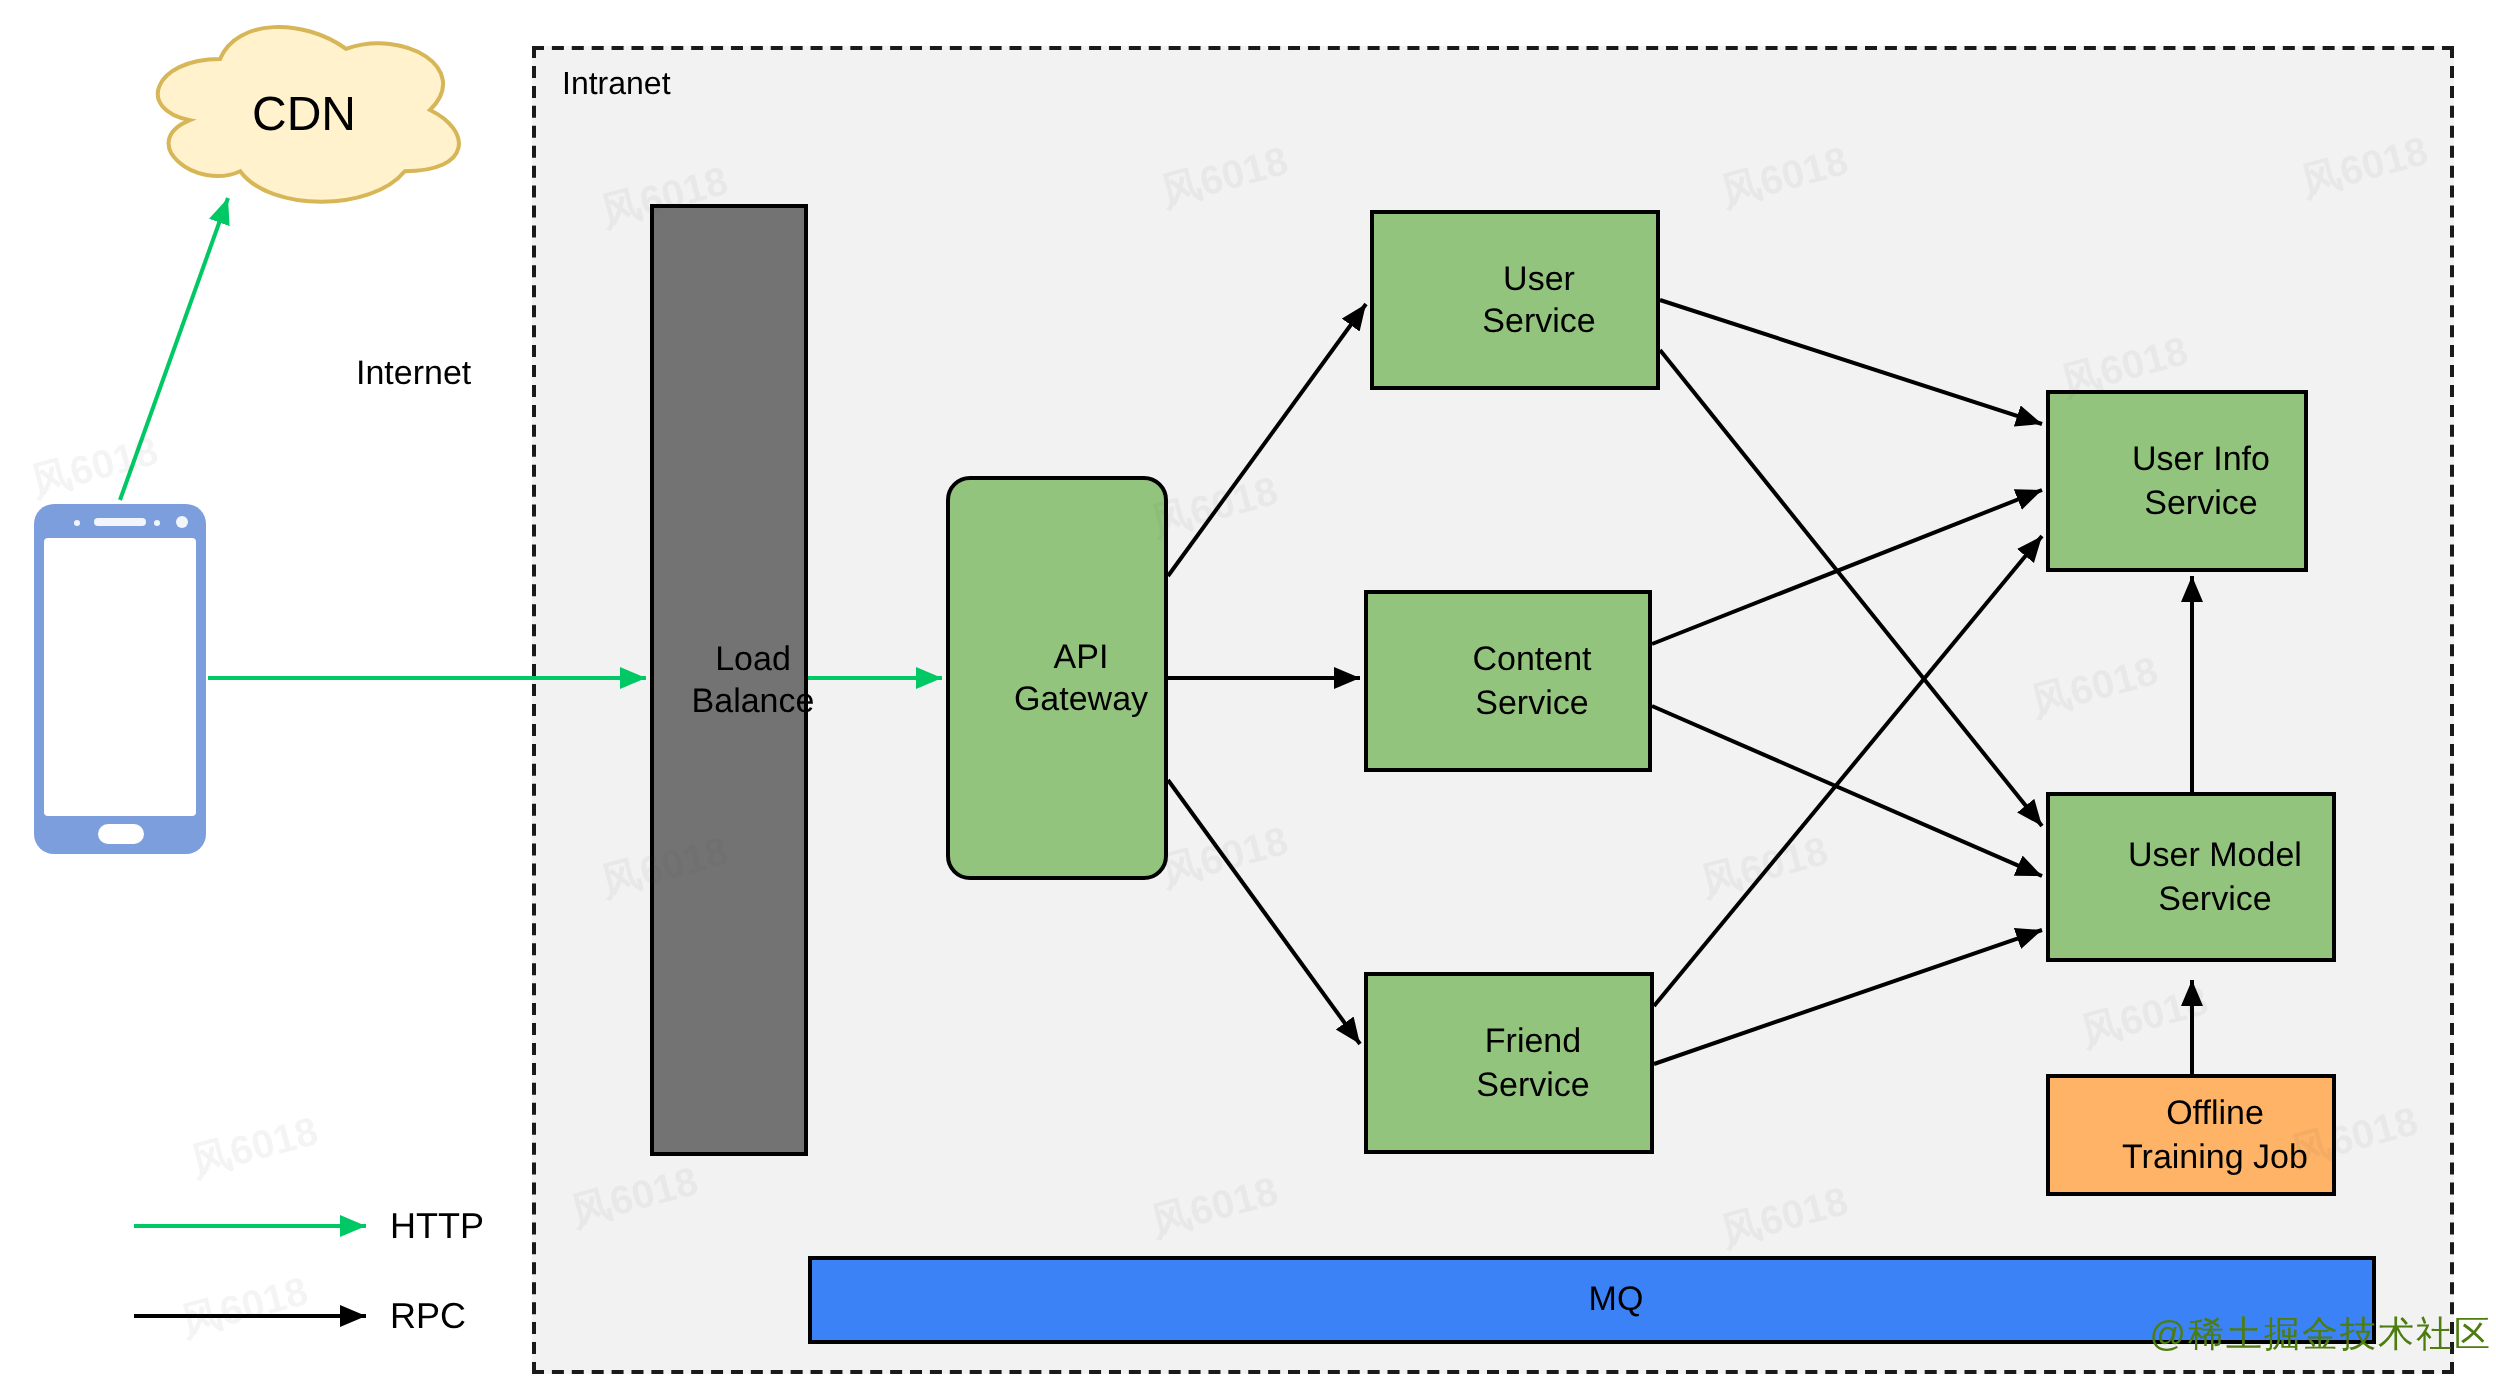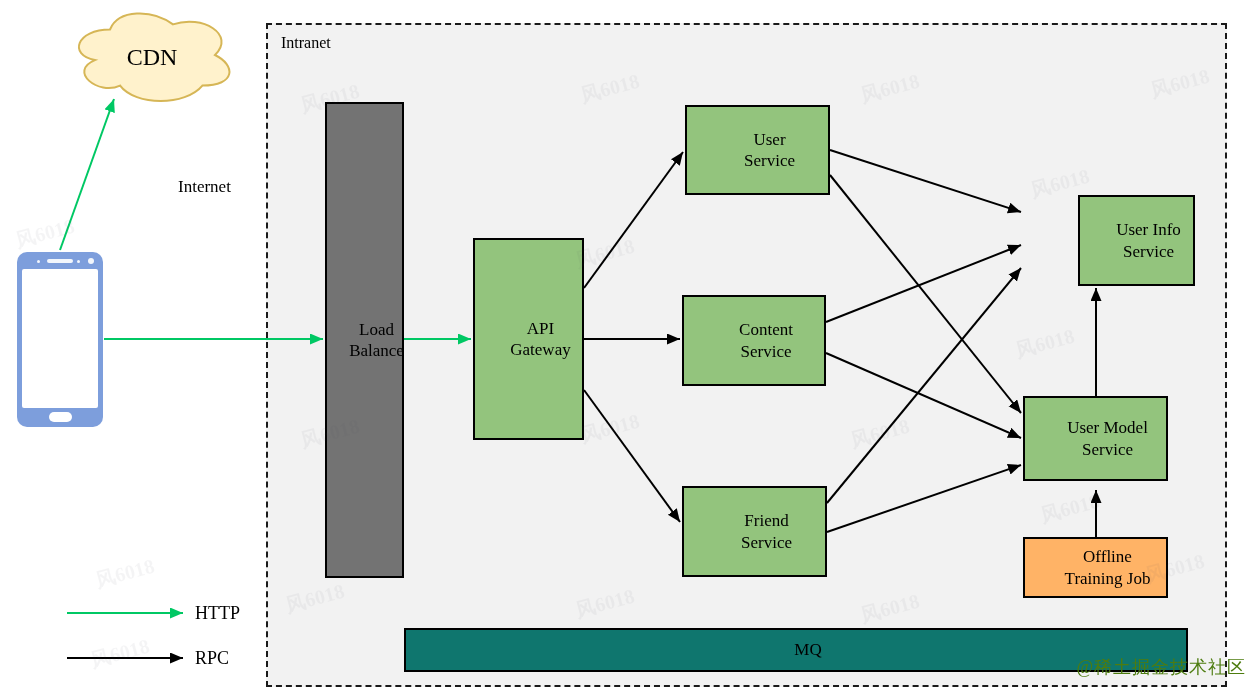--- a/index.html
+++ b/index.html
@@ -1,44 +1,44 @@
 <!DOCTYPE html>
 <html><head>
 <meta charset="utf-8">
 <style>
   html,body { margin:0; padding:0; background:#fff; }
   .canvas {
     position:relative; width:1248px; height:698px; overflow:hidden;
-    background:#ffffff; font-family:Liberation Serif, serif; color:#000;
+    background:#ffffff; font-family:Liberation Sans, sans-serif; color:#000;
   }
   
   .intranet {
     position:absolute; left:266px; top:23px; width:961px; height:664px;
     background:#F2F2F2; border:2px dashed #1a1a1a; box-sizing:border-box; z-index:1;
   }
   .intranet-label { position:absolute; left:13px; top:9px; font-size:16px; }
 
   
   .node {
     position:absolute; box-sizing:border-box; border:2px solid #000;
     display:flex; align-items:center; justify-content:center;
     text-align:center; white-space:pre-line; font-size:17px; line-height:1.25;
     z-index:3;
     padding-left:24px;
   }
   .green  { background:#93C47D; }
   .n-load-balance { left:325px; top:102px; width:79px;  height:476px; background:#737373; }
-  .n-api-gateway  { left:473px; top:238px; width:111px; height:202px; }
+  .n-api-gateway  { left:473px; top:238px; width:111px; height:202px;border-radius:12px; }
   .n-user-service { left:685px; top:105px; width:145px; height:90px; }
   .n-content-service { left:682px; top:295px; width:144px; height:91px; }
   .n-friend-service  { left:682px; top:486px; width:145px; height:91px; }
-  .n-user-info    { left:1078px; top:195px; width:117px; height:91px; }
+  .n-user-info    { left:1023px; top:195px; width:131px; height:91px; }
   .n-user-model   { left:1023px; top:396px; width:145px; height:85px; }
   .n-offline      { left:1023px; top:537px; width:145px; height:61px; background:#FFB366; }
-  .n-mq           { left:404px;  top:628px; width:784px; height:44px; background:#0f766e; }
+  .n-mq           { left:404px;  top:628px; width:784px; height:44px; background:#3b82f6; }
 
   
   svg.layer { position:absolute; left:0; top:0; z-index:2; pointer-events:none; }
 
   
   .cdn-label { position:absolute; left:68px; top:44px; width:168px; text-align:center;
                font-size:24px; z-index:3; }
   .internet-label { position:absolute; left:178px; top:131px; font-size:17px; z-index:3;margin-top:46px; }
 
   

